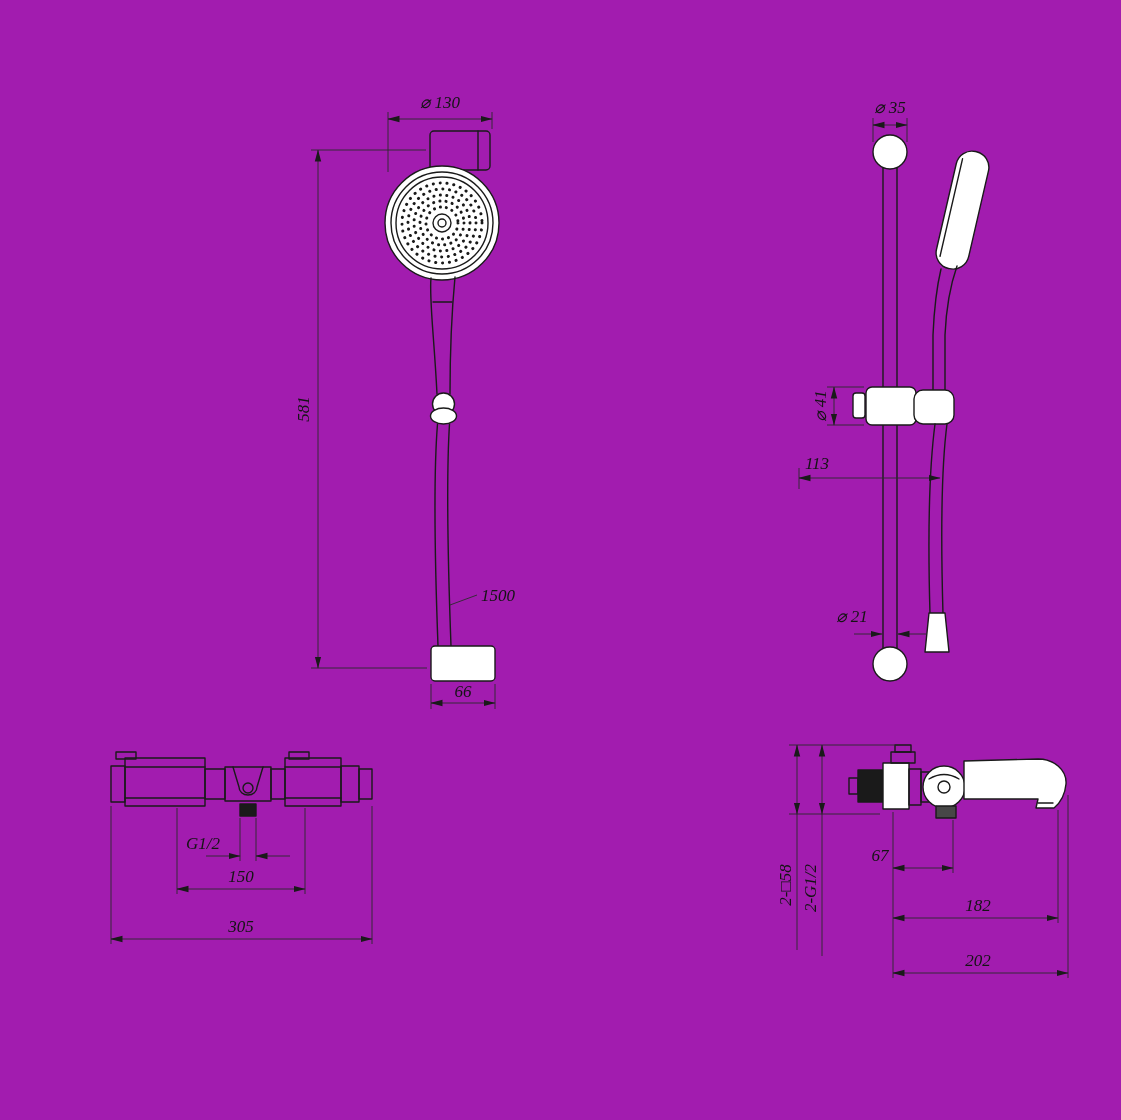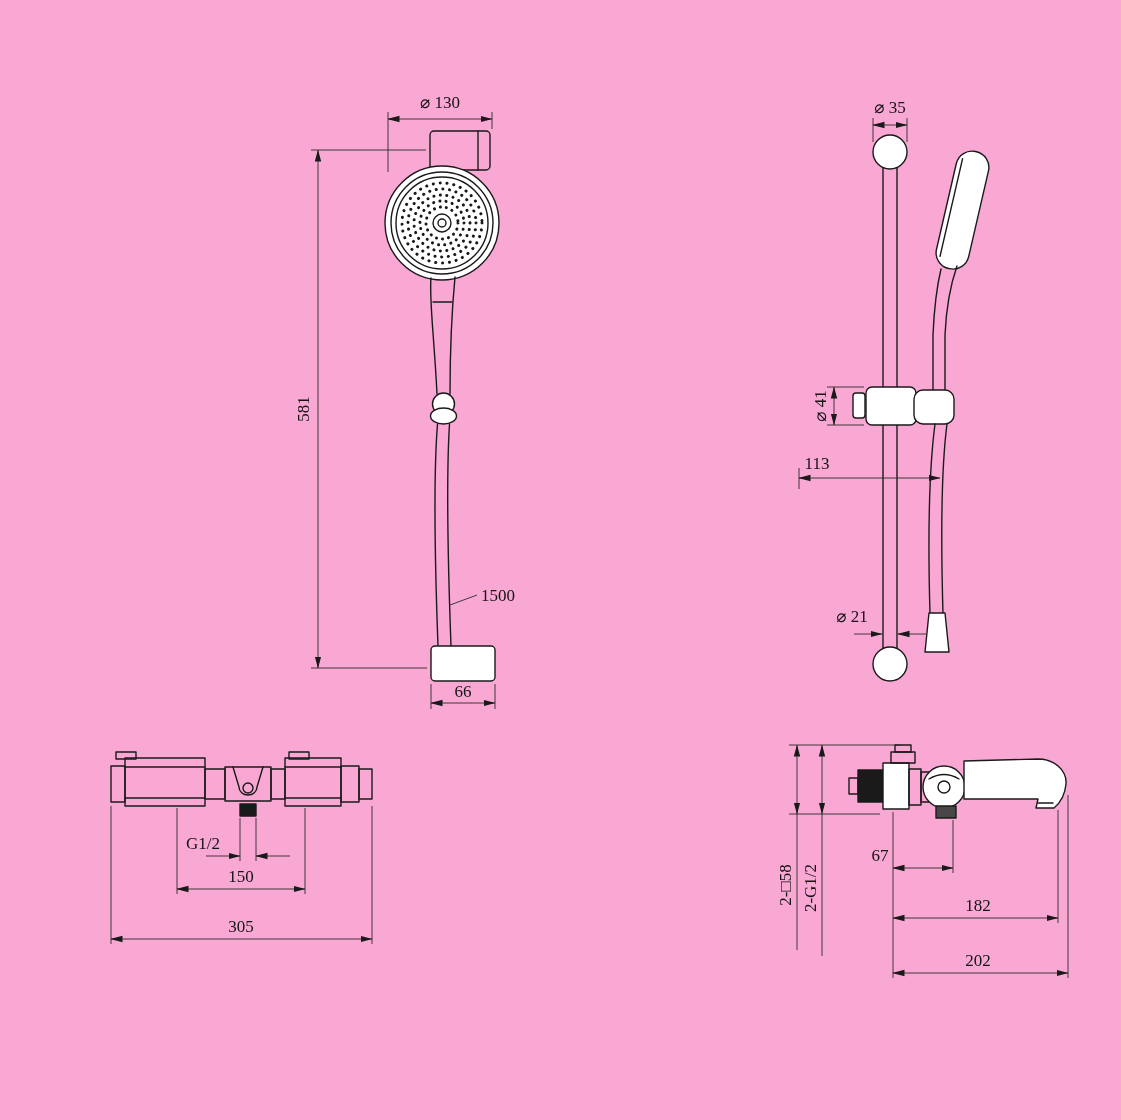--- a/index.html
+++ b/index.html
@@ -1,16 +1,16 @@
 <!DOCTYPE html>
 <html><head>
 <meta charset="utf-8">
 <style>
   html,body{margin:0;padding:0;background:#ffffff;}
-  .sheet{width:1121px;height:1120px;background:#f9a8d4;position:relative;overflow:hidden;}
+  .sheet{width:1121px;height:1120px;background:#a21caf;position:relative;overflow:hidden;font-style:italic;}
   svg{display:block;}
   text{font-family:"Liberation Serif","DejaVu Serif",serif;font-size:17px;fill:#141414;}
   .geo line,.geo path,.geo rect,.geo circle,.geo ellipse{stroke:#1a1a1a;stroke-width:1.4;fill:none;stroke-linecap:round;stroke-linejoin:round;}
   .geo .wh{fill:#ffffff;}
   .geo .bk{fill:#1a1a1a;}
   .geo .gy{fill:#474747;}
   .geo .dots{stroke-width:3;stroke-linecap:round;fill:none;}
   .dim line,.dim path{stroke:#2b2b2b;stroke-width:0.9;fill:none;}
 </style>
 </head>

